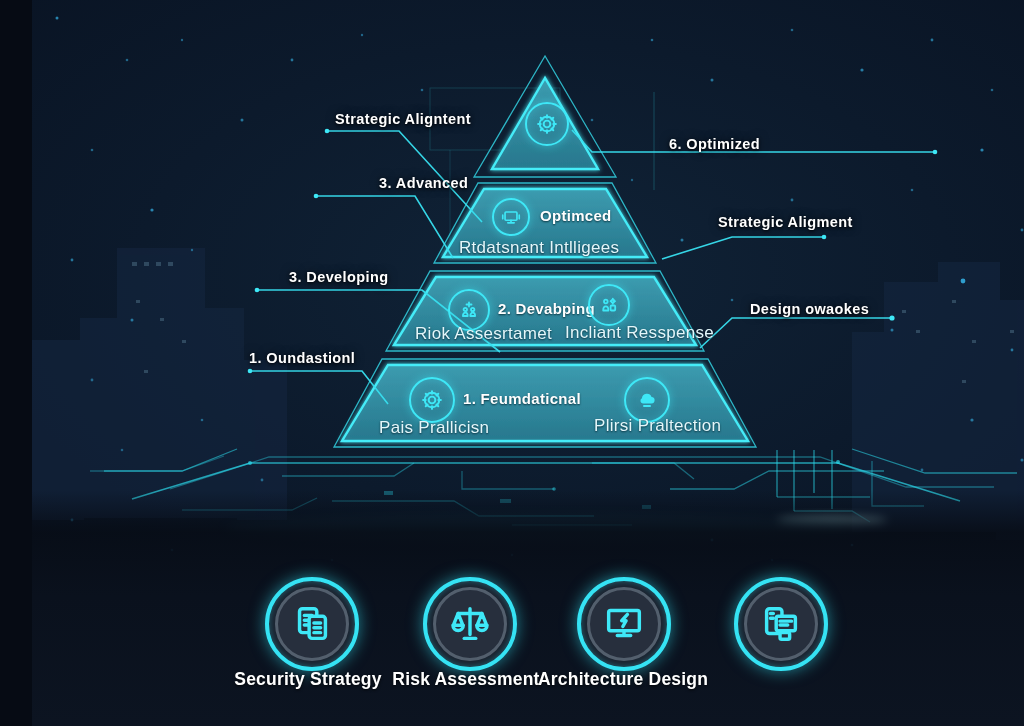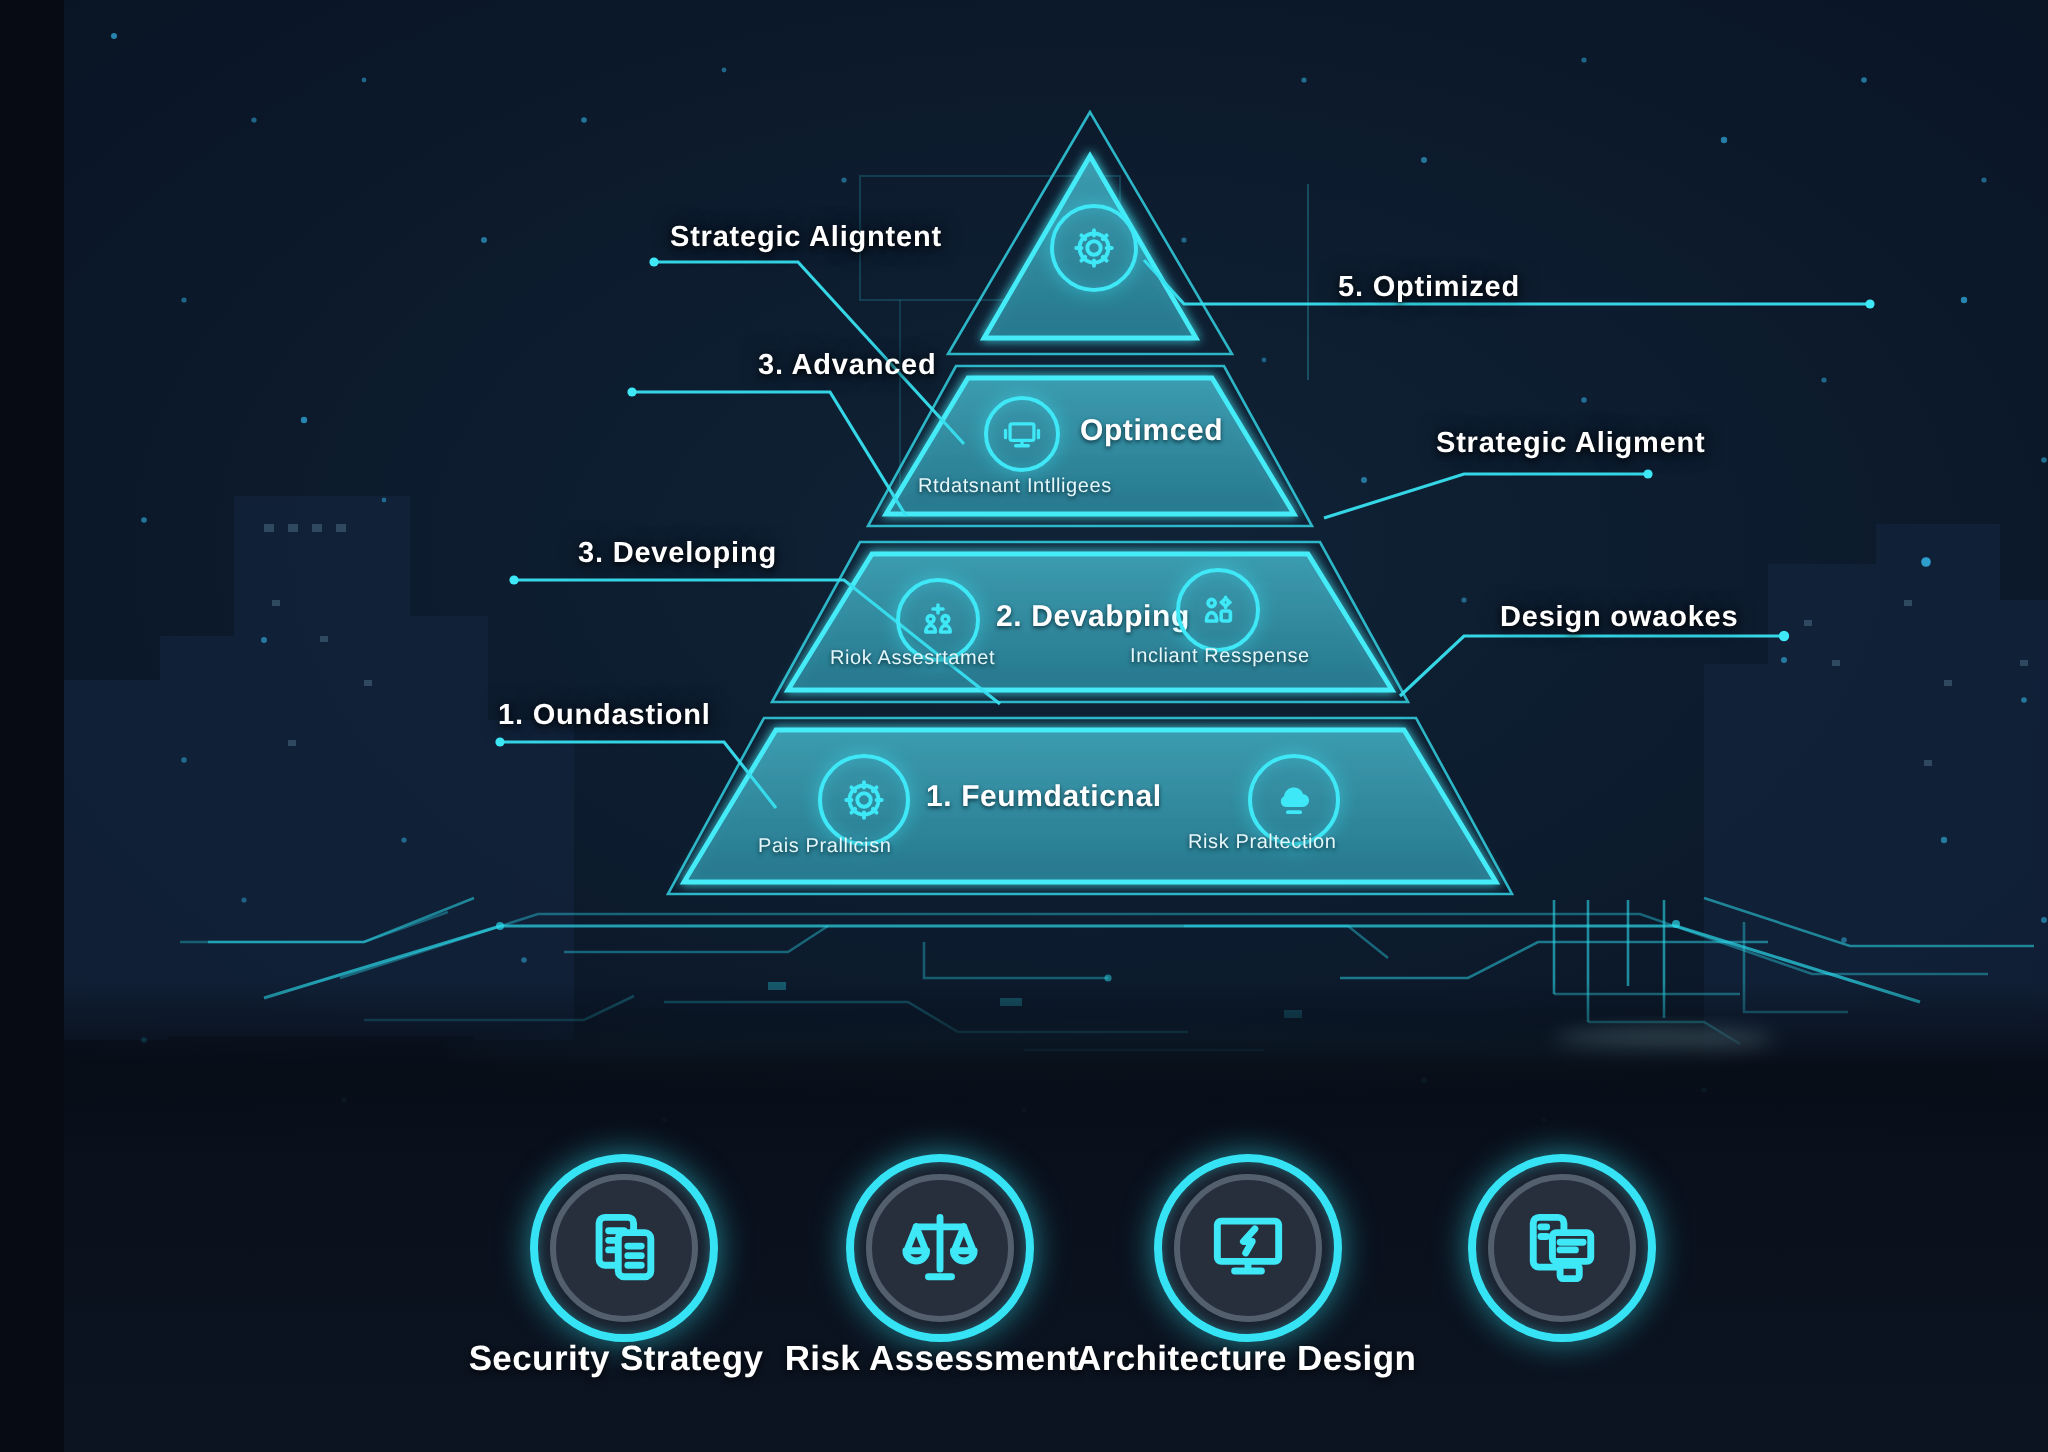--- a/index.html
+++ b/index.html
@@ -9,21 +9,21 @@
   .abs{position:absolute;}
   #bottom-fade{left:0;top:490px;width:1024px;height:236px;
     background:linear-gradient(180deg, rgba(8,14,24,0) 0%, rgba(7,12,21,.85) 18%, #0a111d 45%, #0c1421 100%);}
   svg{display:block;}
   
   .callout{color:#fff;font-weight:bold;font-size:14.5px;letter-spacing:.4px;white-space:nowrap;
     text-shadow:0 1px 3px rgba(0,0,0,.9),0 0 10px rgba(0,0,0,.6);}
   
   .tier-heading{color:#fff;font-weight:bold;font-size:15px;letter-spacing:.3px;white-space:nowrap;
     text-shadow:0 1px 2px rgba(0,30,40,.8);}
-  .tier-sub{color:#e4f7fb;font-size:10px;letter-spacing:.3px;text-align:left;white-space:nowrap;
+  .tier-sub{color:#e4f7fb;font-size:17px;letter-spacing:.3px;text-align:left;white-space:nowrap;
     text-shadow:0 1px 2px rgba(0,30,40,.8);}
   
   .tier-icon{border:2px solid #3ee8f7;border-radius:50%;display:flex;align-items:center;justify-content:center;
     box-shadow:0 0 10px rgba(62,232,247,.45), inset 0 0 8px rgba(62,232,247,.25);}
   
   .legend-icon-outer{width:86px;height:86px;border-radius:50%;border:4px solid #35e3f4;
     box-shadow:0 0 16px rgba(53,227,244,.55), inset 0 0 6px rgba(53,227,244,.35);
     background:#1b2330;display:flex;align-items:center;justify-content:center;}
   .legend-icon-inner{width:68px;height:68px;border-radius:50%;border:3px solid #535f6d;
     background:#272f3d;display:flex;align-items:center;justify-content:center;}
@@ -196,21 +196,21 @@
       <circle cx="860" cy="318" r="2.6"></circle>
     </g>
   </svg>
 
   <div id="bottom-fade" class="abs"></div>
 
   <div class="abs callout" style="left:303px;top:111px">Strategic Aligntent</div>
   <div class="abs callout" style="left:347px;top:175px">3. Advanced</div>
   <div class="abs callout" style="left:257px;top:269px">3. Developing</div>
   <div class="abs callout" style="left:217px;top:350px">1. Oundastionl</div>
-  <div class="abs callout" style="left:637px;top:136px">5. Optimized</div>
+  <div class="abs callout" style="left:637px;top:136px">6. Optimized</div>
   <div class="abs callout" style="left:686px;top:214px">Strategic Aligment</div>
   <div class="abs callout" style="left:718px;top:301px">Design owaokes</div>
 
   <div class="abs tier-icon" style="left:493px;top:102px;width:40px;height:40px">
     <svg width="26" height="26" viewBox="0 0 24 24" class="ico">
       <circle cx="12" cy="12" r="3.1"></circle>
       <path d="M12 3.8v2.4M12 17.8v2.4M3.8 12h2.4M17.8 12h2.4M6.2 6.2l1.7 1.7M16.1 16.1l1.7 1.7M17.8 6.2l-1.7 1.7M7.9 16.1l-1.7 1.7"></path>
       <circle cx="12" cy="12" r="6.7"></circle>
     </svg>
   </div>
@@ -254,21 +254,21 @@
     </svg>
   </div>
   <div class="abs tier-heading" style="left:431px;top:390px">1. Feumdaticnal</div>
   <div class="abs tier-sub" style="left:347px;top:418px;width:104px">Pais Prallicisn</div>
   <div class="abs tier-icon" style="left:592px;top:377px;width:42px;height:42px">
     <svg width="26" height="26" viewBox="0 0 24 24">
       <path fill="#3ee8f7" stroke="none" d="M8.2 15.2h7.6a3 3 0 0 0 .4-6 4.6 4.6 0 0 0-8.9 1.2 2.55 2.55 0 0 0 .9 4.8z"></path>
       <path d="M9.2 17.6h5.6" stroke="#3ee8f7" stroke-width="1.8" stroke-linecap="round"></path>
     </svg>
   </div>
-  <div class="abs tier-sub" style="left:562px;top:416px;width:104px">Risk Praltection</div>
+  <div class="abs tier-sub" style="left:562px;top:416px;width:104px">Plirsi Praltection</div>
 
   <div class="abs legend-icon-outer" style="left:233px;top:577px">
     <div class="legend-icon-inner">
       <svg width="46" height="46" viewBox="0 0 24 24" class="ico">
         <rect x="5.5" y="4" width="9" height="12.5" rx="1.5"></rect>
         <path d="M8 7.5h4M8 10h4M8 12.5h2.5"></path>
         <rect x="10.5" y="8" width="8.5" height="11.5" rx="1.5" fill="#272f3d"></rect>
         <path d="M13 11.5h3.5M13 14h3.5M13 16.5h3.5"></path>
       </svg>
     </div>

